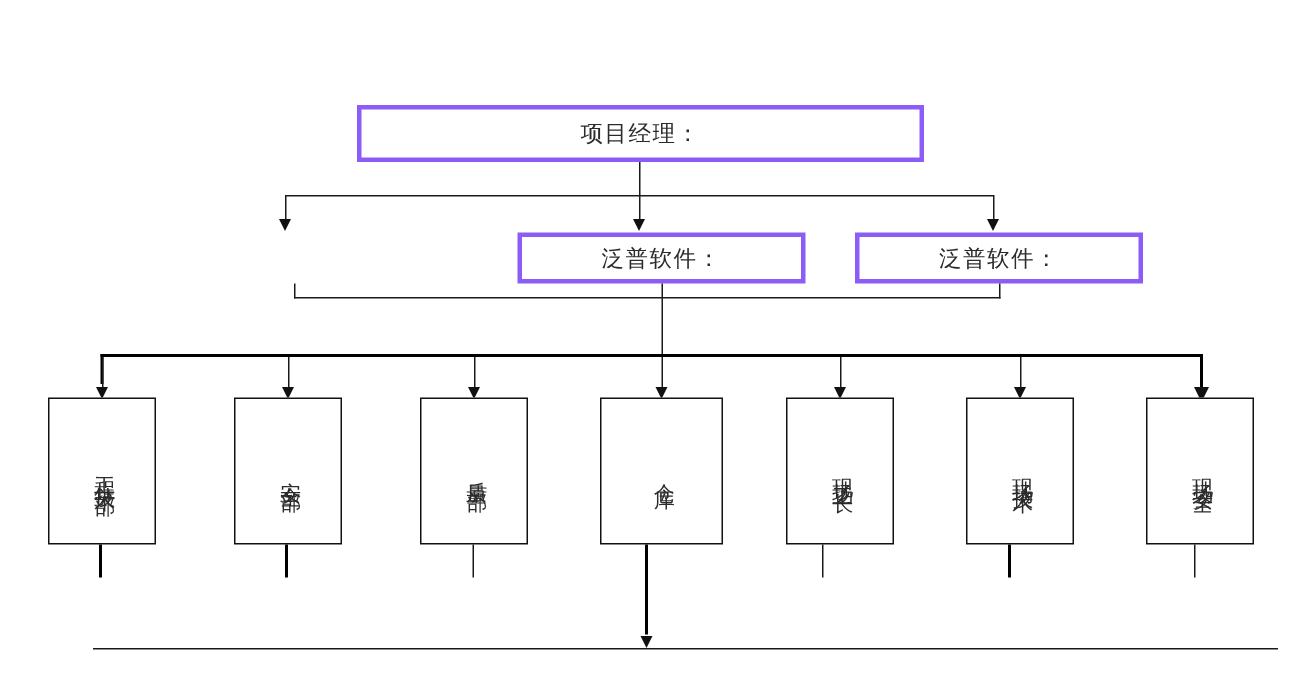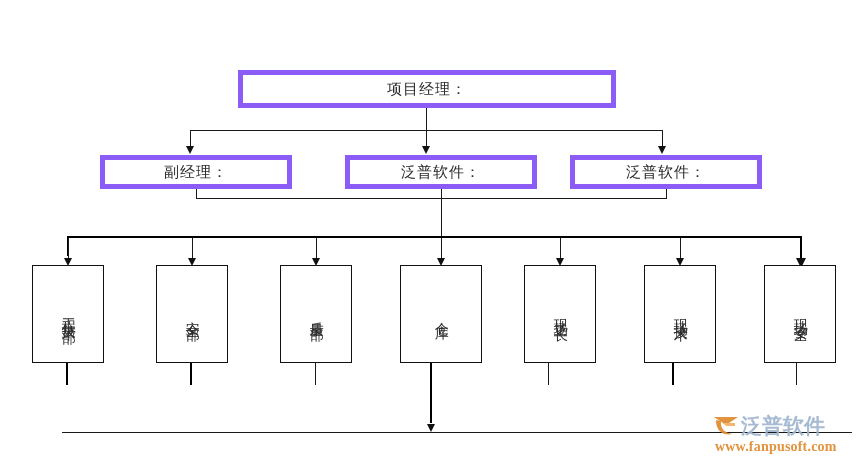--- a/index.html
+++ b/index.html
@@ -18,21 +18,21 @@
     width: 861px;
     height: 464px;
     background: #ffffff;
     overflow: hidden;
   }
 
   
   .node {
     position: absolute;
     box-sizing: border-box;
-    border: 5px solid #8b5cf6;
+    border: 3px solid #8b5cf6;
     background: #ffffff;
     display: flex;
     align-items: center;
     justify-content: center;
     color: #2b2b2b;
     letter-spacing: 1px;
   }
   .node.h {
     font-size: 15px;
   }
@@ -128,23 +128,20 @@
 
   <div class="vline" style="left:190px; top:130px; width:1px; height:18px;"></div>
   <div class="arrow-down" style="left:186px; top:146px;"></div>
 
   <div class="vline" style="left:426px; top:130px; width:1px; height:18px;"></div>
   <div class="arrow-down" style="left:422px; top:146px;"></div>
 
   <div class="vline" style="left:662px; top:130px; width:1px; height:18px;"></div>
   <div class="arrow-down" style="left:658px; top:146px;"></div>
 
-  <div class="node h" style="left:100px; top:155px; width:192px; height:34px;">
-    <span>副经理：</span>
-  </div>
 
   <div class="node h" style="left:345px; top:155px; width:192px; height:34px;">
     <span>泛普软件：</span>
   </div>
 
   <div class="node h" style="left:570px; top:155px; width:192px; height:34px;">
     <span>泛普软件：</span>
   </div>
 
   <div class="vline" style="left:196px; top:189px; width:1px; height:10px;"></div>
@@ -211,25 +208,14 @@
   <div class="vline thick" style="left:190px; top:363px; width:2px; height:22px;"></div>
   <div class="vline" style="left:315px; top:363px; width:1px; height:22px;"></div>
   <div class="vline thick" style="left:430px; top:363px; width:2px; height:60px;"></div>
   <div class="vline" style="left:548px; top:363px; width:1px; height:22px;"></div>
   <div class="vline thick" style="left:672px; top:363px; width:2px; height:22px;"></div>
   <div class="vline" style="left:796px; top:363px; width:1px; height:22px;"></div>
 
   <div class="hline" style="left:62px; top:432px; width:790px; height:1px;"></div>
   <div class="arrow-down" style="left:427px; top:424px;"></div>
 
-  <div id="watermark">
-    <div id="wm-top">
-      <svg id="wm-mark" viewBox="0 0 26 24" xmlns="http://www.w3.org/2000/svg">
-        <path d="M1 3 L25 3 L13 11 Z" fill="#e08a2e"></path>
-        <path d="M3 6 C3 18, 11 22, 20 20 C12 19, 7 15, 8 7 Z" fill="#e08a2e"></path>
-        <path d="M10 9 L22 9 L22 12 L13 12 Z" fill="#f2b066"></path>
-      </svg>
-      <span id="wm-text">泛普软件</span>
-    </div>
-    <div id="wm-url">www.fanpusoft.com</div>
-  </div>
 
 </div>
 
 </body></html>

